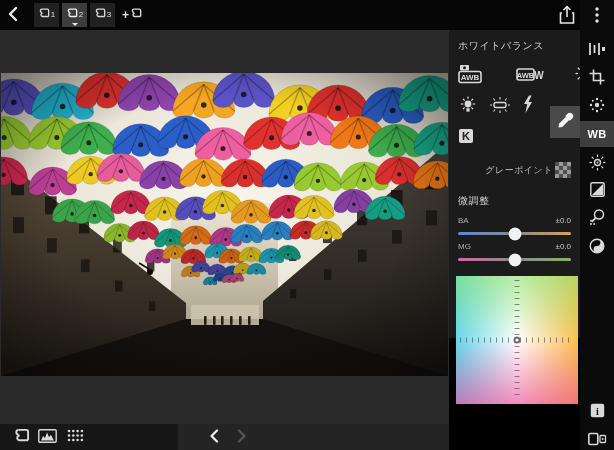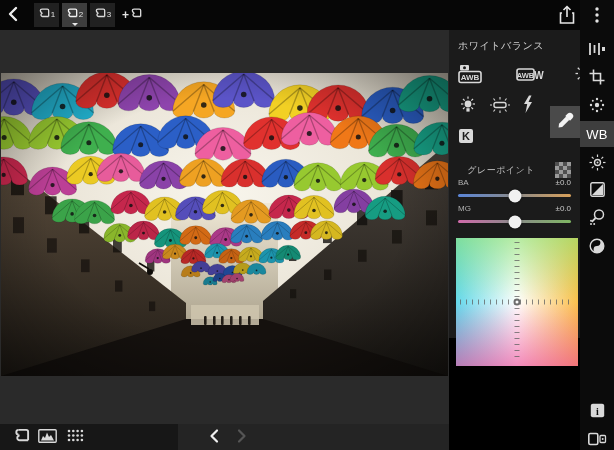--- a/index.html
+++ b/index.html
@@ -26,21 +26,21 @@
   .photo svg{display:block;}
 
   
   .panel{position:absolute;left:449px;top:30px;width:131px;height:308px;background:#1b1b1b;color:#cfcfcf;}
   .panel-title{margin:9px 9px 11px 9px;font-size:10px;font-weight:normal;color:#cfcfcf;letter-spacing:.5px;}
   .wb-row{display:flex;align-items:center;margin:0 9px 9px 9px;height:22px;gap:32px;}
   .wb-row.r1{justify-content:space-between;}
   .wb-row.r2{gap:11px;}
   .wb-btn{background:none;border:none;padding:0;display:flex;align-items:center;justify-content:center;cursor:pointer;}
   .eyedropper-btn{position:absolute;left:101px;top:76px;width:30px;height:32px;background:#4a4a4a;border:none;display:flex;align-items:center;justify-content:center;cursor:pointer;}
-  .graypoint-row{display:flex;align-items:center;justify-content:flex-end;gap:20px;margin:14px 9px 0 9px;height:16px;}
+  .graypoint-row{display:flex;align-items:center;justify-content:flex-end;gap:2px;margin:14px 9px 0 9px;height:16px;}
   .graypoint-label{font-size:9px;color:#bdbdbd;letter-spacing:.5px;}
   .checker{width:16px;height:16px;background:repeating-conic-gradient(#9a9a9a 0 90deg,#4f4f4f 0 180deg) 0 0/8px 8px;cursor:pointer;}
   .finetune-title{margin:16px 9px 8px 9px;font-size:10px;font-weight:normal;color:#cfcfcf;letter-spacing:.5px;}
   .slider-row{position:relative;margin:0 9px;height:26px;}
   .slider-head{display:flex;justify-content:space-between;align-items:baseline;}
   .slider-label{font-size:8px;color:#b0b0b0;}
   .slider-value{font-size:8px;color:#c8c8c8;}
   .track{position:relative;height:3px;border-radius:2px;margin-top:7px;cursor:pointer;}
   .track.ba{background:linear-gradient(to right,#5b86d8,#8a8a8a 50%,#d8a05a);}
   .track.mg{background:linear-gradient(to right,#cf6aaa,#8a8a8a 50%,#7fb663);}
@@ -53,21 +53,21 @@
   .axis-h{position:absolute;left:4px;right:4px;top:50%;height:5px;transform:translateY(-50%);
       background-image:repeating-linear-gradient(to right,rgba(95,95,95,.75) 0 1px,transparent 1px 6px);}
   .axis-v{position:absolute;top:4px;bottom:4px;left:50%;width:5px;transform:translateX(-50%);
       background-image:repeating-linear-gradient(to bottom,rgba(95,95,95,.75) 0 1px,transparent 1px 6px);}
   .grid-center{position:absolute;left:50%;top:50%;width:7px;height:7px;border:2px solid #6e6e6e;background:#fdfdfd;border-radius:50%;transform:translate(-50%,-50%);}
 
   
   .rail{position:absolute;left:580px;top:0;width:34px;height:450px;background:#0b0b0b;}
   .rail-btn{position:absolute;left:0;width:34px;height:24px;background:none;border:none;display:flex;align-items:center;justify-content:center;padding:0;cursor:pointer;}
   .rail-btn.active{background:#3e3e3e;height:26px;}
-  .wb-text{font-size:13px;font-weight:normal;color:#fff;letter-spacing:.3px;}
+  .wb-text{font-size:11px;font-weight:bold;color:#fff;letter-spacing:.3px;}
 
   
   .bottom-bar{position:absolute;left:0;top:424px;width:449px;height:26px;background:#171717;}
   .bottom-seg{position:absolute;left:178px;top:0;width:271px;height:26px;background:#242424;}
   .bb-btn{position:absolute;top:3px;width:22px;height:20px;background:none;border:none;display:flex;align-items:center;justify-content:center;padding:0;cursor:pointer;}
   .bb-btn.disabled{cursor:default;}
   svg{overflow:visible;}
 </style>
 </head>
 <body>
@@ -710,20 +710,21 @@
             <path d="M11.5,1.8 a1.9,1.9 0 0 1 4.7,4.7 l-2.2,2.2 l-4.7,-4.7 Z" fill="#f3f3f3"></path>
           </svg>
       </span>
     </button>
 
     <div class="graypoint-row">
       <span class="graypoint-label">グレーポイント</span>
       <span class="checker"></span>
     </div>
 
+    <h3 class="finetune-title">微調整</h3>
 
     <div class="slider-row">
       <div class="slider-head">
         <span class="slider-label">BA</span>
         <span class="slider-value">±0.0</span>
       </div>
       <div class="track ba">
         <div class="thumb" style="left: 50%;"></div>
       </div>
     </div>

